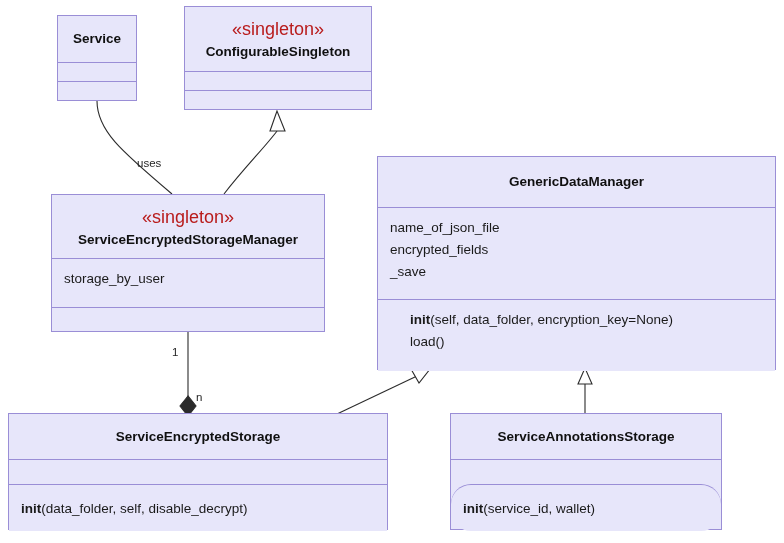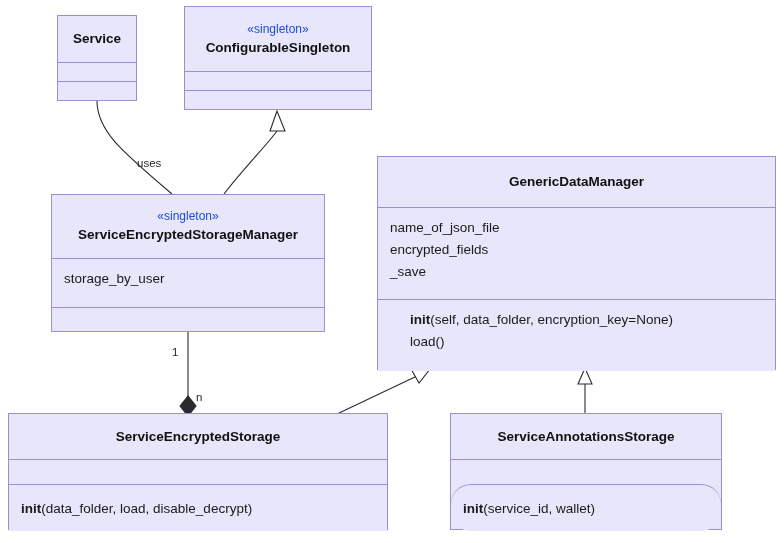--- a/index.html
+++ b/index.html
@@ -32,22 +32,22 @@
     border-top: 1.5px solid #9a8ed6;
   }
   .title-compartment {
     display: flex;
     flex-direction: column;
     align-items: center;
     justify-content: center;
     text-align: center;
   }
   .stereotype {
-    font-size: 12px;
-    color: #1d4ed8;
+    font-size: 18px;
+    color: #b91c1c;
     font-weight: normal;
     line-height: 1.45;
   }
   .class-name {
     font-size: 13.5px;
     font-weight: bold;
     color: #101010;
     line-height: 1.45;
   }
   .members {
@@ -175,21 +175,21 @@
     </div>
   </div>
 
   <div class="uml-class" style="left:8px; top:413px; width:380px; height:117px;">
     <div class="compartment title-compartment" style="height:45px;">
       <div class="class-name">ServiceEncryptedStorage</div>
     </div>
     <div class="compartment empty-compartment" style="height:25px;"></div>
     <div class="compartment members" style="height:47px; padding-top:13px;">
       <div class="member-line">
-        <b>init</b><span>(data_folder, load, disable_decrypt)</span>
+        <b>init</b><span>(data_folder, self, disable_decrypt)</span>
       </div>
     </div>
   </div>
 
   <div class="uml-class" style="left:450px; top:413px; width:272px; height:117px;">
     <div class="compartment title-compartment" style="height:45px;">
       <div class="class-name">ServiceAnnotationsStorage</div>
     </div>
     <div class="compartment empty-compartment" style="height:25px;"></div>
     <div class="compartment members" style="height:47px; padding-top:13px;border-radius:20px;">

